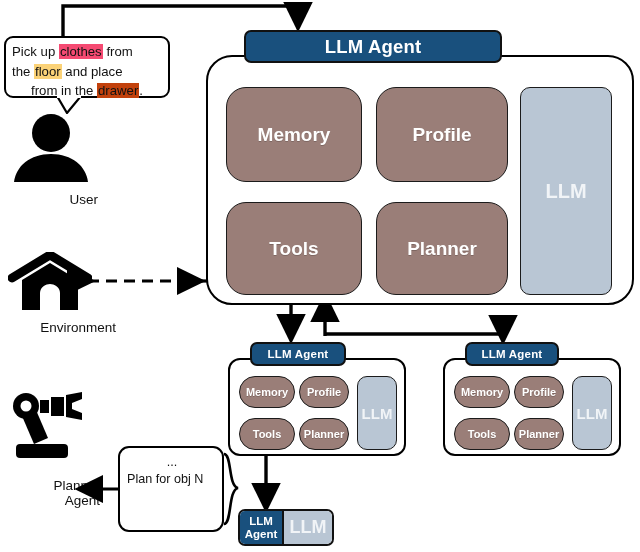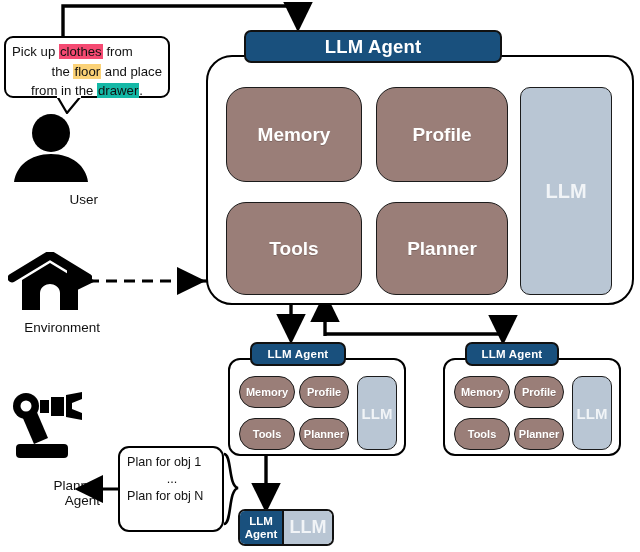--- a/index.html
+++ b/index.html
@@ -7,21 +7,21 @@
        font-family:"Liberation Sans", sans-serif;color:#111;}
   #stage{position:absolute;left:0;top:0;width:640px;height:424px;}
   .abs{position:absolute;box-sizing:border-box;}
 
   
   #bubble{left:4px;top:36px;width:166px;height:62px;
           border:2.2px solid #000;border-radius:9px;background:#fff;z-index:6;
           padding:4px 6px 0 6px;}
   #bubble .line{font-size:13.2px;line-height:19.5px;white-space:nowrap;color:#111;}
   #bubble .l1{text-align:left;}
-  #bubble .l2{text-align:right;}
+  #bubble .l2{text-align:left;}
   #bubble .l3{text-align:center;}
   .hl{padding:0 1px;}
   .tail{position:absolute;left:56px;top:96px;width:26px;height:18px;z-index:7;}
 
   
   .iconlabel{font-size:13.5px;color:#111;text-align:right;line-height:15px;}
 
   
   #agentbox{left:206px;top:55px;width:428px;height:250px;
             border:2.6px solid #000;border-radius:26px;background:#fff;z-index:2;}
@@ -132,38 +132,38 @@
     </g>
 
     <g>
       <path d="M224,454 C232,454 228,486 238,488 C228,490 232,524 224,524" stroke="#000" stroke-width="2.6" fill="none"></path>
     </g>
   </svg>
 
   <div class="abs" id="bubble">
     <div class="line l1"><span>Pick up </span><span class="hl" style="background:#f54a72">clothes</span><span> from</span></div>
     <div class="line l2"><span>the </span><span class="hl" style="background:#fbd277">floor</span><span> and place</span></div>
-    <div class="line l3"><span>from in the </span><span class="hl" style="background:#14b8a6">drawer</span><span>.</span></div>
+    <div class="line l3"><span>from in the </span><span class="hl" style="background:#c2410c">drawer</span><span>.</span></div>
   </div>
   <svg class="tail" viewBox="0 0 26 18">
     <path d="M1,0 L25,0 L11,17 Z" fill="#fff" stroke="#000" stroke-width="2.2"></path>
     <path d="M1,0 L25,0" stroke="#fff" stroke-width="4"></path>
   </svg>
 
   <svg class="abs" style="left:10px;top:112px;width:82px;height:72px;z-index:5" viewBox="0 0 82 72">
     <circle cx="41" cy="21" r="19" fill="#000"></circle>
     <path d="M41,42 C20,42 6,54 4,70 L78,70 C76,54 62,42 41,42 Z" fill="#000"></path>
   </svg>
   <div class="abs iconlabel" style="left:6px;top:192px;width:92px;">User</div>
 
   <svg class="abs" style="left:8px;top:252px;width:84px;height:62px;z-index:5" viewBox="0 0 84 62">
     <path d="M4,26 L42,3 L80,26" stroke="#000" stroke-width="9" fill="none" stroke-linecap="round" stroke-linejoin="round"></path>
     <path d="M14,28 L14,58 L32,58 L32,41 C32,35 38,32 42,32 C46,32 52,35 52,41 L52,58 L70,58 L70,28 L42,11 Z" fill="#000"></path>
   </svg>
-  <div class="abs iconlabel" style="left:0px;top:320px;width:100px;">Environment</div>
+  <div class="abs iconlabel" style="left:16px;top:320px;width:100px;">Environment</div>
 
   <svg class="abs" style="left:10px;top:390px;width:82px;height:84px;z-index:5" viewBox="0 0 82 84">
     <circle cx="16" cy="16" r="13" fill="#000"></circle>
     <circle cx="16" cy="16" r="5.5" fill="#fff"></circle>
     <rect x="30" y="10" width="9" height="13" fill="#000"></rect>
     <rect x="41" y="7" width="13" height="19" fill="#000"></rect>
     <path d="M56,5 L72,2 L72,9 L62,13 L62,19 L72,23 L72,30 L56,27 Z" fill="#000"></path>
     <path d="M12,26 L26,20 L38,48 L24,54 Z" fill="#000"></path>
     <rect x="6" y="54" width="52" height="14" rx="4" fill="#000"></rect>
   </svg>
@@ -198,18 +198,17 @@
 
   <div class="abs" id="mini">
     <div class="ma">
       <span><span>LLM</span><br>
       <span>Agent</span></span>
     </div>
     <div class="ml">LLM</div>
   </div>
 
   <div class="abs" id="plan">
-    <div class="pl">Plan for obj 1</div>
     <div class="pl dots">...</div>
     <div class="pl">Plan for obj N</div>
   </div>
 
 </div>
 
 </body></html>

